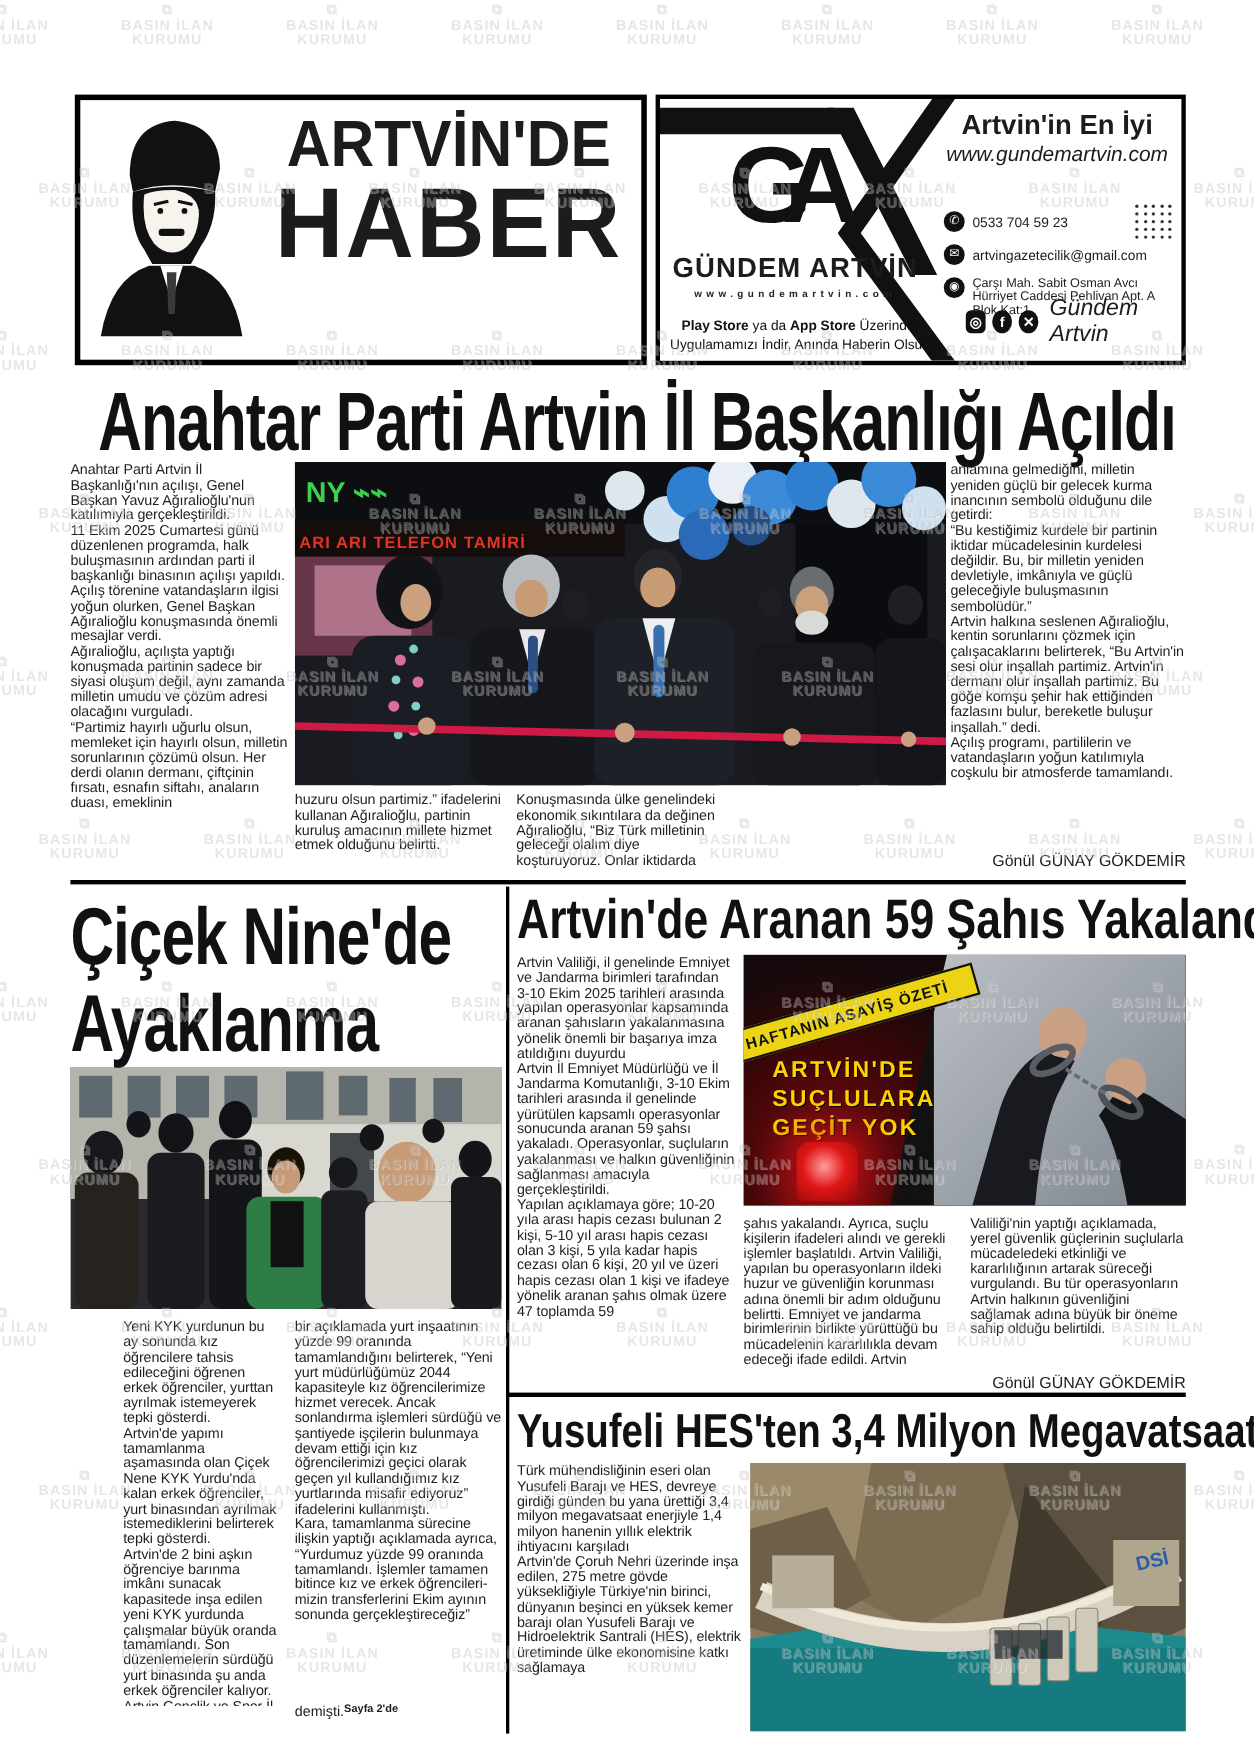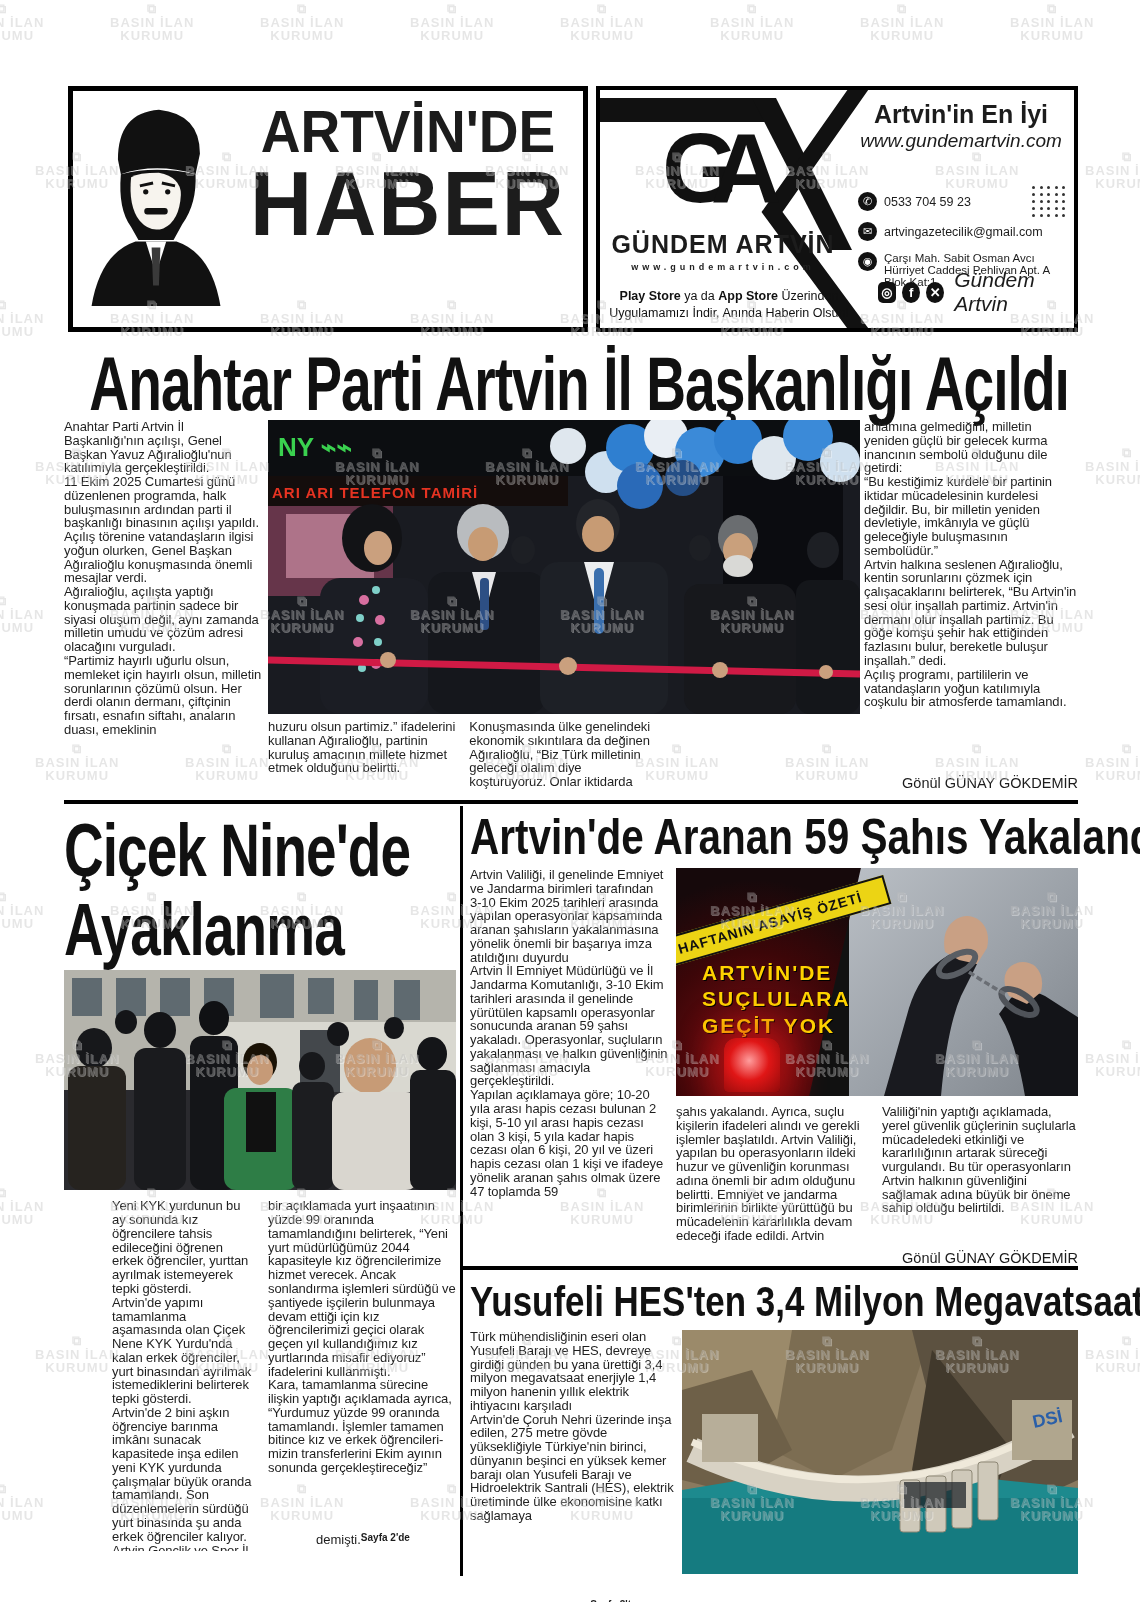--- a/index.html
+++ b/index.html
@@ -40,21 +40,21 @@
   .social-name{font-size:21px;font-style:italic;margin-left:4px;}
   
   .headline{font-weight:bold;color:#111;white-space:nowrap;}
   #lead-headline{position:absolute;left:64px;top:340px;width:1014px;text-align:center;
      font-size:58px;letter-spacing:-1px;transform:scale(.95,1.3);transform-origin:center top;}
   .hrule{position:absolute;background:#000;}
   
   .body-text{font-size:13px;line-height:1.06;letter-spacing:-.1px;white-space:pre-line;
      overflow:hidden;color:#1f1f1f;}
   .byline{font-weight:normal;font-size:14.5px;text-align:right;margin-top:3px;}
-  .tail-line{display:flex;justify-content:center;font-size:13px;margin-top:1px;}
+  .tail-line{display:flex;justify-content:flex-start;font-size:13px;margin-top:17px;}
   .tail-line b{font-size:10px;}
   
   #lead-grid{position:absolute;left:64px;top:420px;width:1014px;display:grid;
      grid-template-columns:200px 592px 214px;column-gap:4px;z-index:1;}
   .mid-cols{display:grid;grid-template-columns:1fr 1fr 1fr;column-gap:12px;margin-top:6px;}
   .mid-cols .body-text{height:76px;}
   #cicek{position:absolute;left:64px;top:808px;width:394px;}
   .cicek-h{font-size:61px;font-weight:bold;letter-spacing:-1px;line-height:1.2;
      transform:scale(.9,1.2);transform-origin:left top;white-space:nowrap;}
   .cicek-cols{display:grid;grid-template-columns:1fr 1fr;column-gap:14px;margin-top:9px;}

